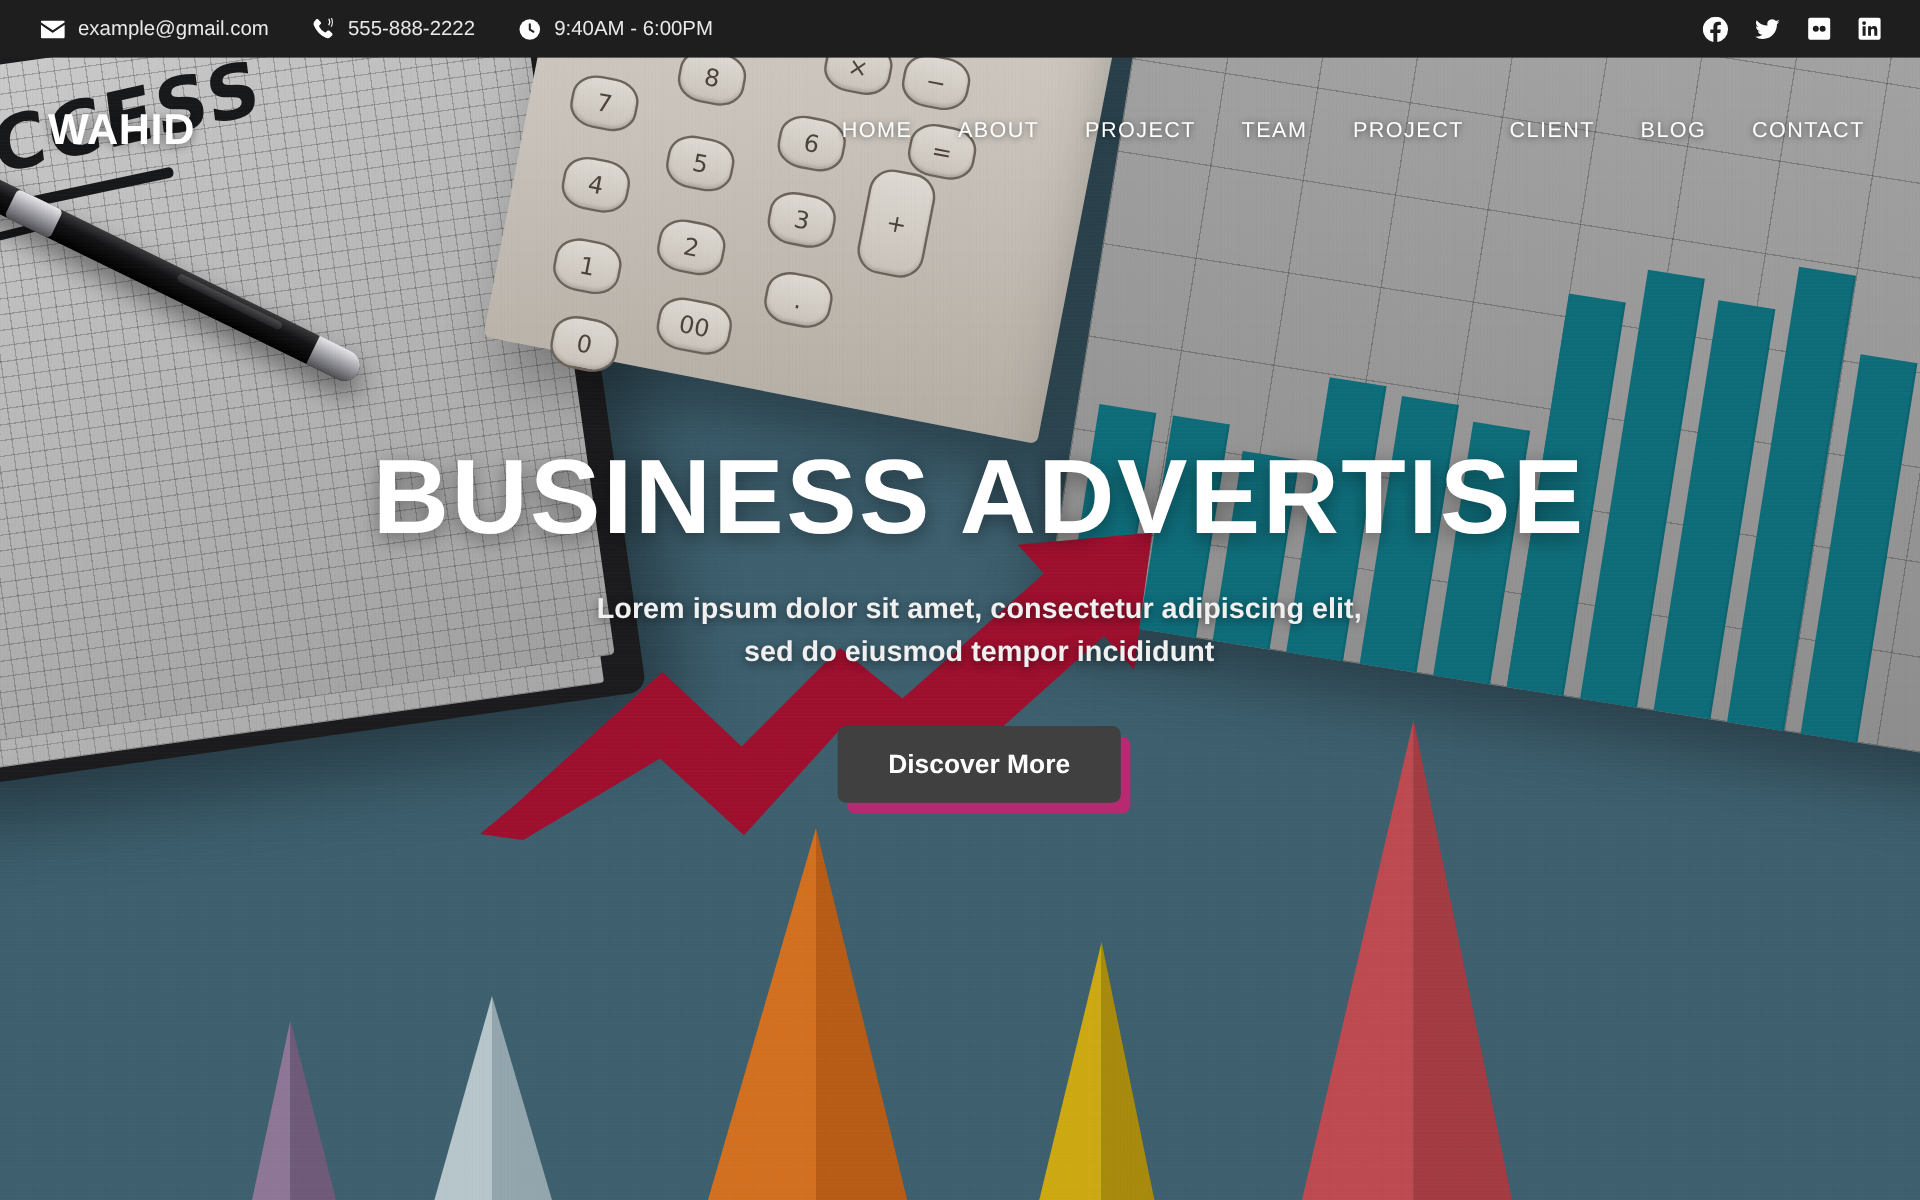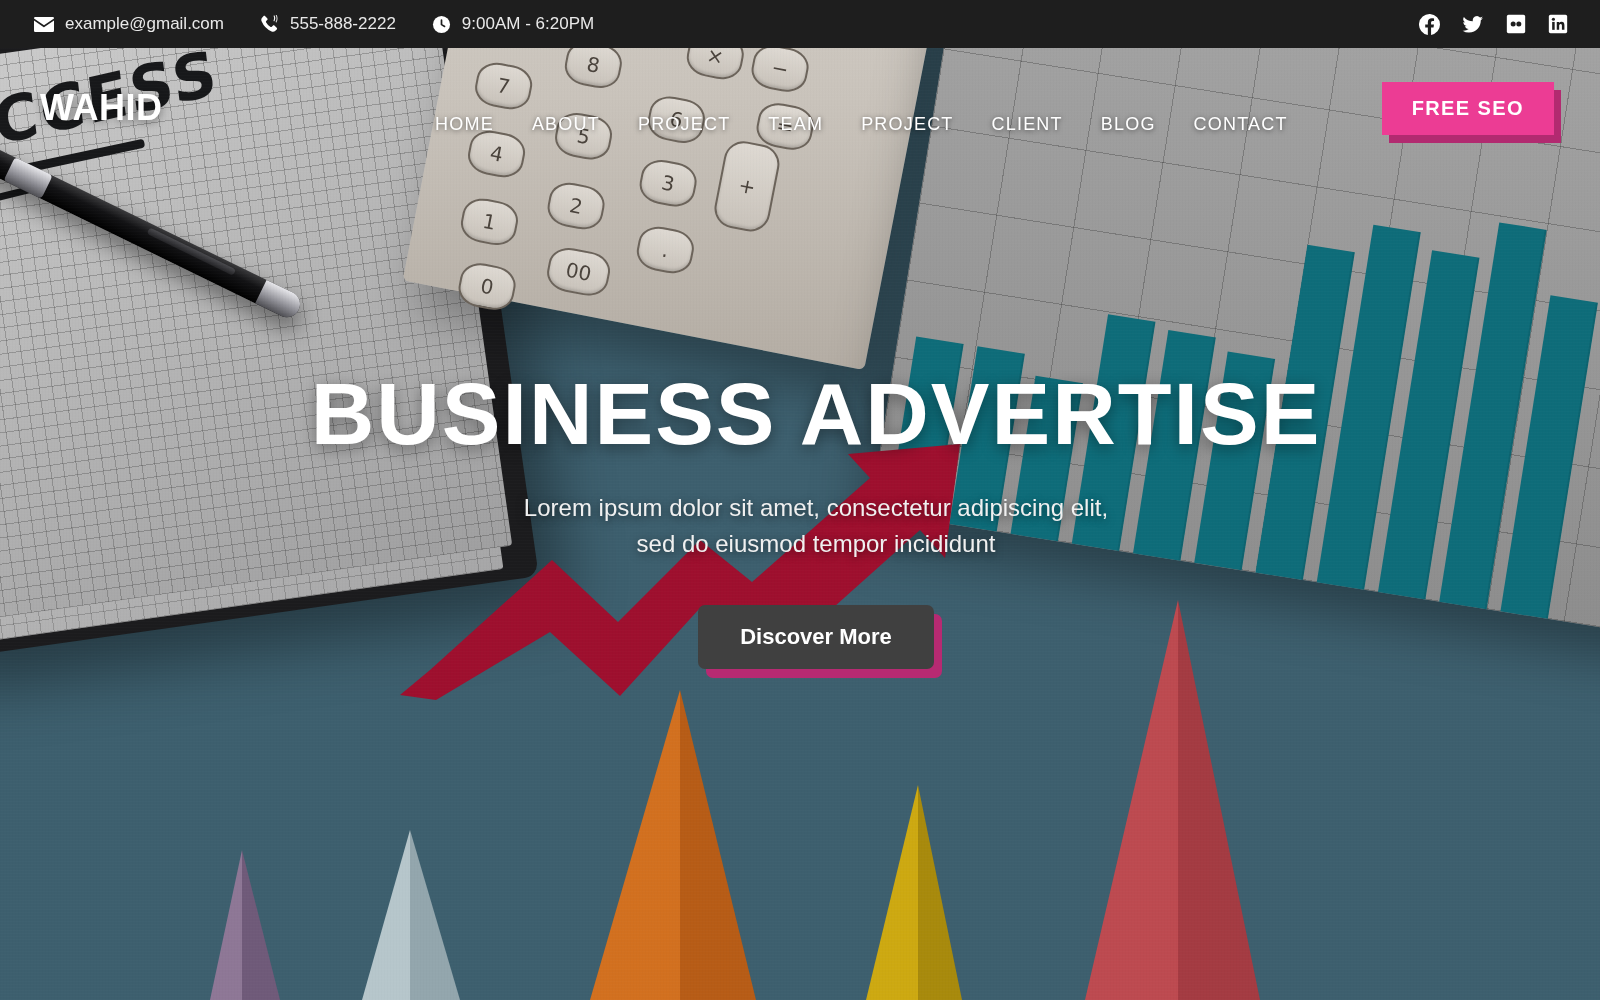--- a/index.html
+++ b/index.html
@@ -189,20 +189,21 @@
   .hero-title{
     color:#ffffff;
     font-size:88px; font-weight:bold; letter-spacing:2px;
     line-height:1;
     text-shadow:0 4px 16px rgba(0,0,0,.4);
   }
   .hero-sub{
     margin-top:32px;
     color:#f0f0f0; font-size:24px; line-height:1.52;
     text-shadow:0 2px 8px rgba(0,0,0,.5);
+    font-weight:bold;
   }
   .discover{
     margin-top:42px;
     display:inline-block;
     background:#404040; color:#ffffff;
     font-size:22px; font-weight:bold;
     padding:19px 42px;
     border:none; border-radius:7px;
     box-shadow:8px 9px 0 #b72a72;
     cursor:pointer;
@@ -314,21 +315,21 @@
         <span>555-888-2222</span>
       </div>
 
       <div class="tb-item">
         <span class="ic">
           <svg width="19" height="19" viewBox="0 0 20 20" fill="currentColor">
             <circle cx="10" cy="10" r="9"></circle>
             <path d="M10 4.6a.9.9 0 0 1 .9.9v4.2l2.9 1.7a.9.9 0 0 1-.9 1.5l-3.3-2a.9.9 0 0 1-.5-.8V5.5a.9.9 0 0 1 .9-.9z" fill="#1e1e1e"></path>
           </svg>
         </span>
-        <span>9:00AM - 6:20PM</span>
+        <span>9:40AM - 6:00PM</span>
       </div>
     </div>
 
     <div class="topbar-right">
       <span class="soc">
         <svg width="21" height="21" viewBox="0 0 24 24" fill="currentColor">
           <path d="M24 12a12 12 0 1 0-13.9 11.9v-8.4H7.1V12h3V9.4c0-3 1.8-4.6 4.5-4.6 1.3 0 2.6.2 2.6.2v2.9h-1.5c-1.5 0-1.9.9-1.9 1.8V12h3.3l-.5 3.5h-2.8v8.4A12 12 0 0 0 24 12z"></path>
         </svg>
       </span>
       <span class="soc">
@@ -358,21 +359,20 @@
     <div class="brand">WAHID</div>
     <nav class="nav">
       <a href="#">HOME</a>
       <a href="#">ABOUT</a>
       <a href="#">PROJECT</a>
       <a href="#">TEAM</a>
       <a href="#">PROJECT</a>
       <a href="#">CLIENT</a>
       <a href="#">BLOG</a>
       <a href="#">CONTACT</a>
-      <button class="free-seo">FREE SEO</button>
     </nav>
   </div>
 
   <div class="hero">
     <div class="hero-inner">
       <h1 class="hero-title">BUSINESS ADVERTISE</h1>
       <p class="hero-sub">
         <span>Lorem ipsum dolor sit amet, consectetur adipiscing elit,</span><br>
         <span>sed do eiusmod tempor incididunt</span>
       </p>

